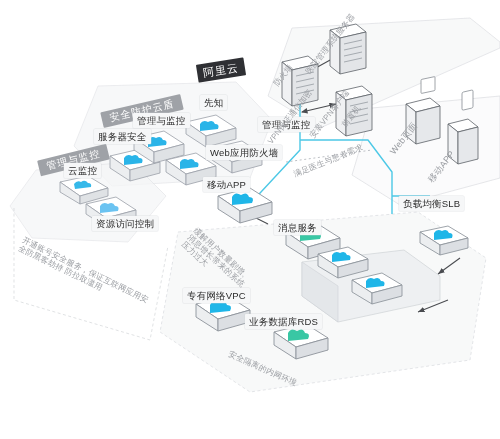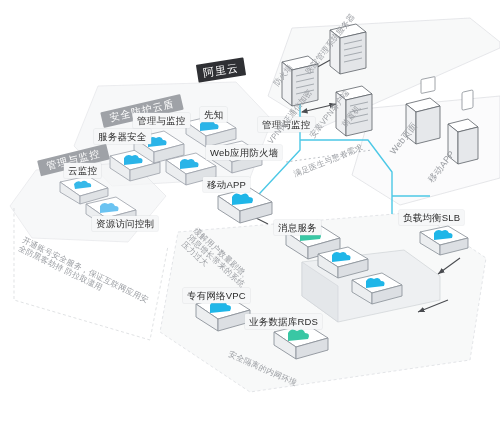--- a/index.html
+++ b/index.html
@@ -242,39 +242,39 @@
   </svg>
 
   <div class="chip dark" style="left:197px;top:61px;transform:rotate(-9deg);">阿里云</div>
 
   <div class="chip band" style="left:101px;top:103px;transform:rotate(-13deg);">安全防护云盾</div>
 
   <div class="chip band" style="left:38px;top:152px;transform:rotate(-14deg);">管理与监控</div>
 
   <div class="chip" style="left:94px;top:129px;">服务器安全</div>
   <div class="chip" style="left:133px;top:113px;">管理与监控</div>
-  <div class="chip" style="left:200px;top:107px;">先知</div>
+  <div class="chip" style="left:200px;top:95px;">先知</div>
   <div class="chip" style="left:258px;top:117px;">管理与监控</div>
   <div class="chip" style="left:206px;top:145px;">Web应用防火墙</div>
 
   <div class="chip" style="left:64px;top:163px;">云监控</div>
   <div class="chip" style="left:92px;top:184px;margin-top:32px;">资源访问控制</div>
 
   <div class="chip ghost rot" style="left:300px;top:72px;transform:rotate(-52deg);">医院管理系统服务器</div>
   <div class="chip ghost rot" style="left:268px;top:84px;transform:rotate(-52deg);">防火墙</div>
   <div class="chip ghost rot" style="left:336px;top:125px;transform:rotate(-52deg);">前置机</div>
   <div class="chip ghost rot" style="left:304px;top:136px;transform:rotate(-52deg);">安装VPN客户端</div>
   <div class="chip ghost rot" style="left:262px;top:142px;transform:rotate(-52deg);">VPN保证通信加密</div>
 
   <div class="chip ghost rot" style="left:384px;top:152px;transform:rotate(-52deg);font-size:9px;">Web页面</div>
   <div class="chip ghost rot" style="left:422px;top:180px;transform:rotate(-52deg);font-size:9px;">移动APP</div>
   <div class="chip ghost rot" style="left:288px;top:170px;transform:rotate(-22deg);">满足医生与患者需求</div>
 
   <div class="chip" style="left:203px;top:177px;">移动APP</div>
-  <div class="chip" style="left:399px;top:210px;">负载均衡SLB</div>
+  <div class="chip" style="left:399px;top:196px;">负载均衡SLB</div>
   <div class="chip" style="left:274px;top:220px;">消息服务</div>
   <div class="chip" style="left:245px;top:314px;">业务数据库RDS</div>
   <div class="chip" style="left:183px;top:288px;">专有网络VPC</div>
 
   <div class="chip ghost rot" style="left:196px;top:222px;transform:rotate(42deg);width:74px;white-space:normal;line-height:9px;">缓解用户数量剧增、消息增长带来的系统压力过大</div>
   <div class="chip ghost rot" style="left:228px;top:346px;transform:rotate(24deg);">安全隔离的内网环境</div>
   <div class="chip ghost rot" style="left:22px;top:232px;transform:rotate(26deg);width:140px;white-space:normal;line-height:9px;">开通账号安全服务，保证互联网应用安全防黑客劫持 防拉取滥用</div>
 
 </div>
 

